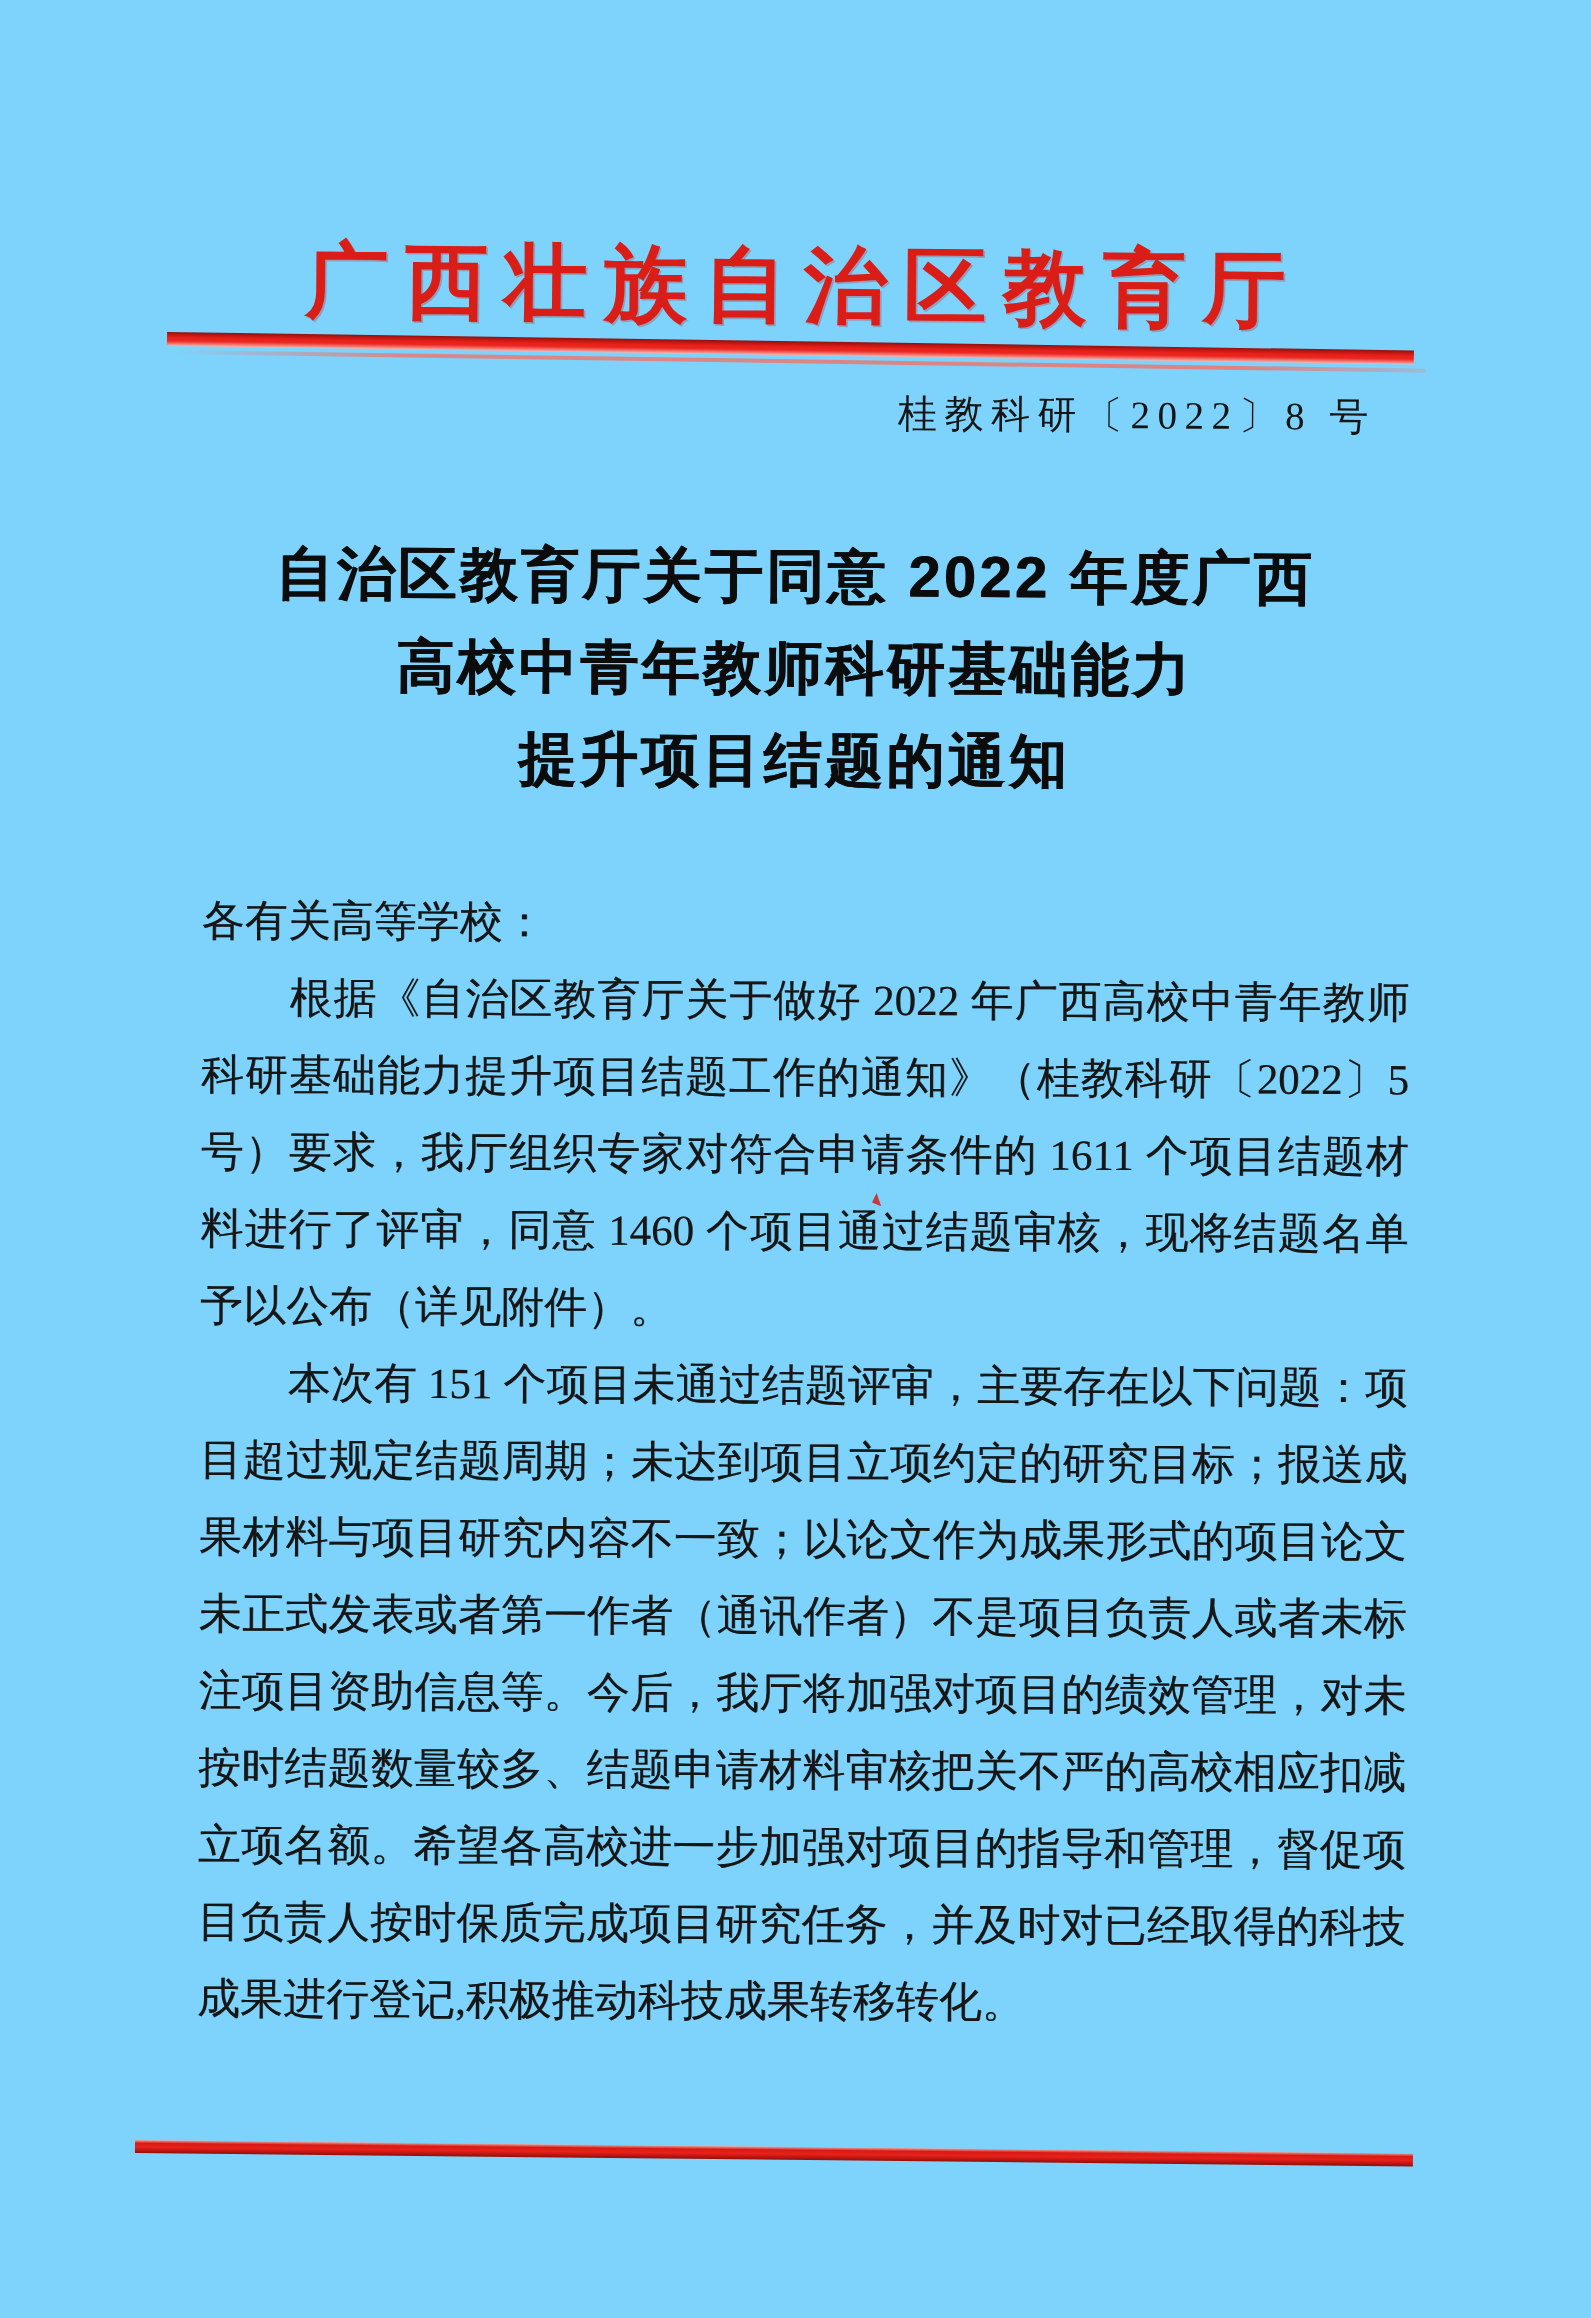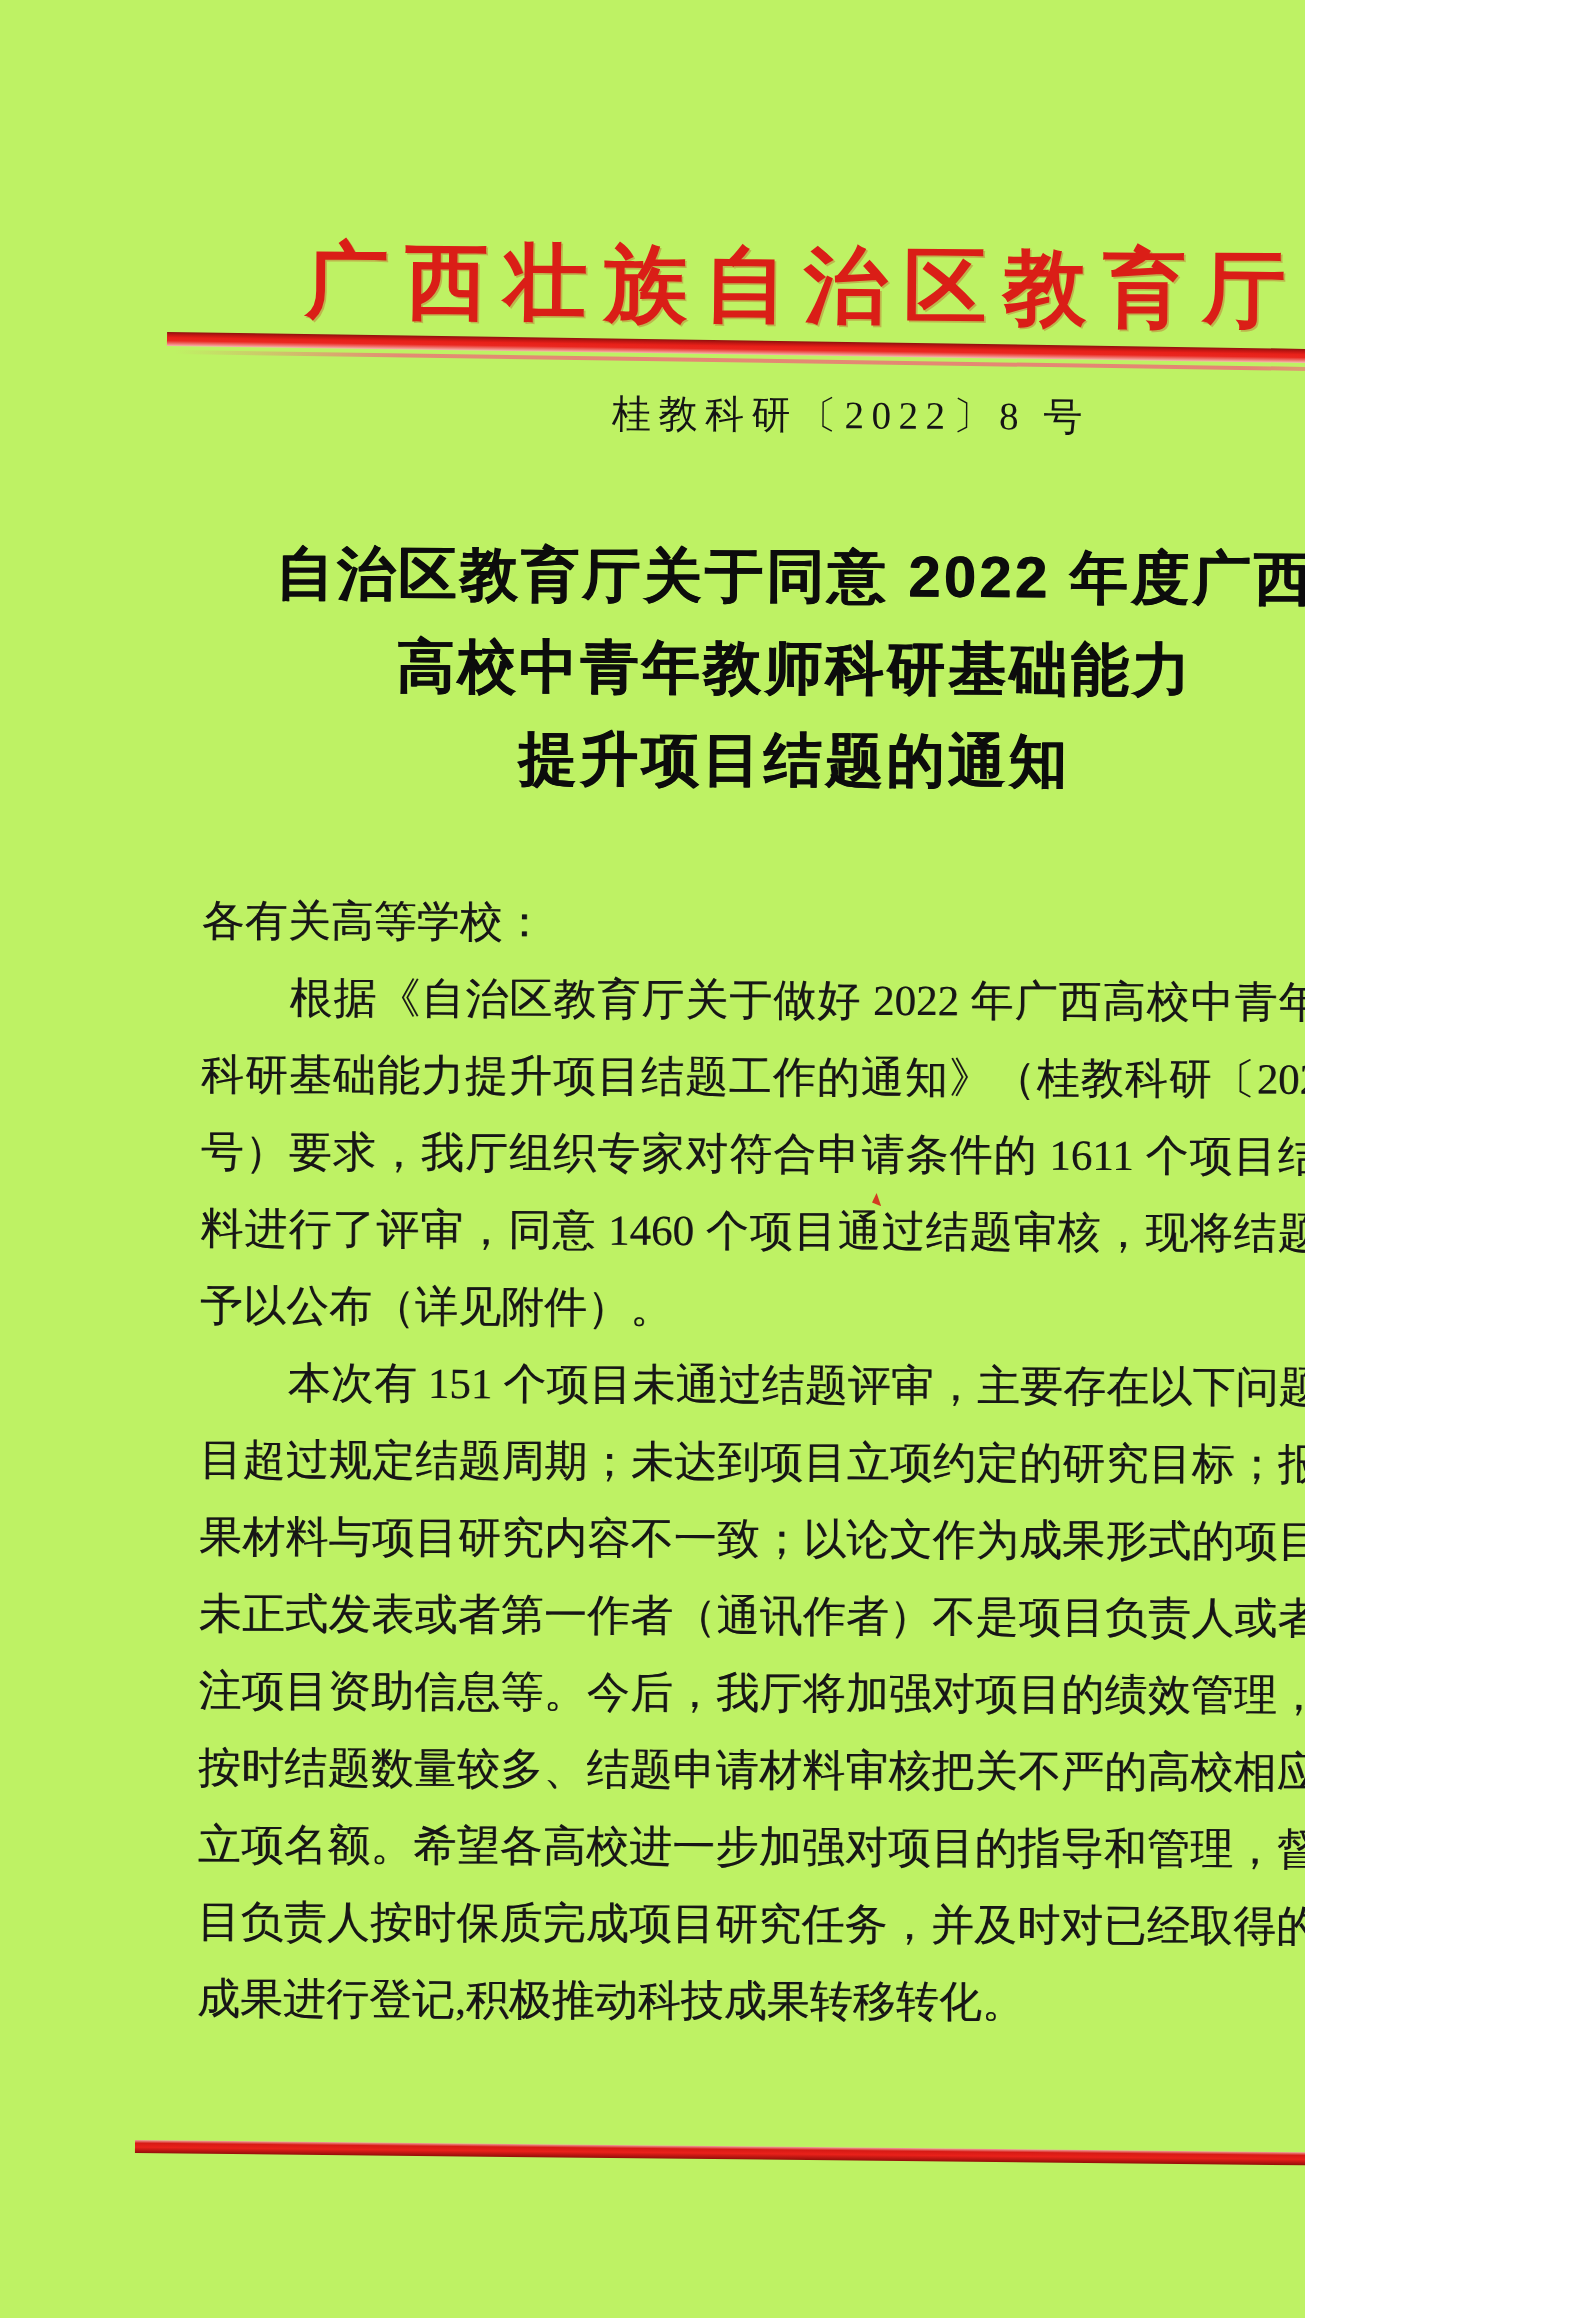--- a/index.html
+++ b/index.html
@@ -1,19 +1,19 @@
 <!DOCTYPE html>
 <html style="font-size:13.3px"><head>
 <meta charset="utf-8">
 <style>
   html,body{margin:0;padding:0;background:#ffffff;}
   .page{
     position:relative;
-    width:1305px;height:2319px;
-    background:#bef264;
+    width:1591px;height:2319px;
+    background:#7dd3fc;
     overflow:hidden;
     font-family:"Liberation Serif", serif;
   }
   
   .agency-name{
     position:absolute;
     top:232px;left:0;width:1591px;
     text-align:center;
     font-family:"Liberation Sans", sans-serif;
     font-weight:700;

